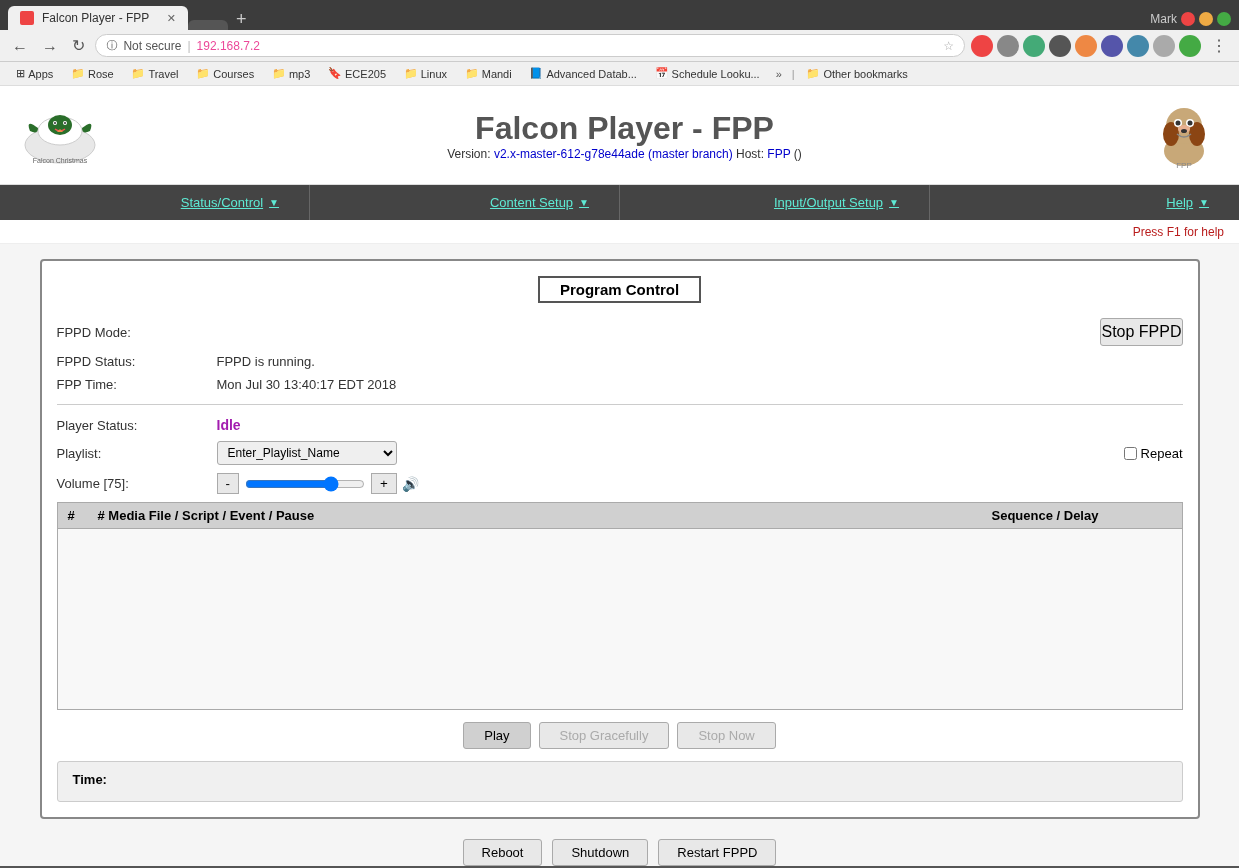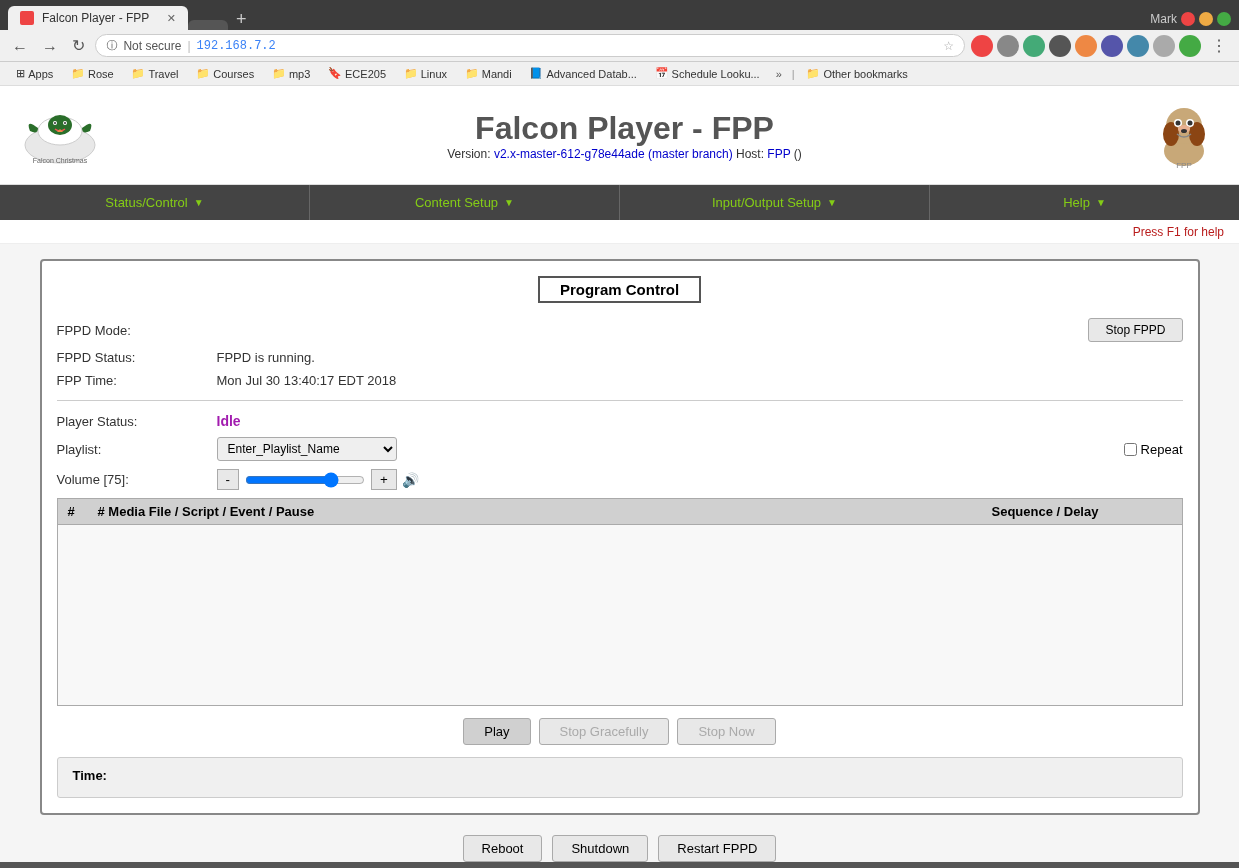--- a/index.html
+++ b/index.html
@@ -12,21 +12,21 @@
     .tab-icon { width: 14px; height: 14px; background: #e44; border-radius: 50%; display: inline-block; }
     .tab-close { margin-left: auto; cursor: pointer; color: #666; font-size: 11px; }
     .tab-new { background: none; border: none; color: #ccc; font-size: 18px; padding: 0 8px; cursor: pointer; }
     .tab-placeholder { background: #555; border-radius: 6px 6px 0 0; padding: 5px 20px; color: #ccc; font-size: 12px; }
 
     .nav-bar { background: #f0f0f0; display: flex; align-items: center; padding: 4px 8px; gap: 6px; border-bottom: 1px solid #ccc; }
     .nav-btn { background: none; border: none; font-size: 16px; cursor: pointer; color: #555; padding: 2px 4px; }
     .nav-btn:disabled { color: #bbb; }
     .address-bar { flex: 1; display: flex; align-items: center; background: white; border: 1px solid #ccc; border-radius: 20px; padding: 3px 10px; gap: 6px; font-size: 12px; }
     .lock-icon { color: #555; font-size: 11px; }
-    .address-text { flex: 1; color: #3b82f6; font-family: Liberation Mono, monospace; }
+    .address-text { flex: 1; color: #ec4899; }
     .star-icon { color: #aaa; }
     .nav-icons { display: flex; gap: 4px; }
     .nav-menu { font-size: 16px; color: #555; cursor: pointer; padding: 0 4px; }
 
     .bookmarks-bar { background: #f0f0f0; border-bottom: 1px solid #ddd; padding: 3px 8px; display: flex; align-items: center; gap: 2px; font-size: 11px; }
     .bookmark-item { display: flex; align-items: center; gap: 3px; padding: 2px 8px; cursor: pointer; border-radius: 3px; color: #333; white-space: nowrap; }
     .bookmark-more { color: #555; cursor: pointer; padding: 2px 6px; }
     .bookmark-separator { color: #999; padding: 0 2px; }
 
     
@@ -35,36 +35,36 @@
     
     .fpp-header { background: white; display: flex; align-items: center; justify-content: space-between; padding: 10px 20px; border-bottom: 1px solid #ddd; }
     .fpp-logo { display: flex; align-items: center; }
     .fpp-title-area { text-align: center; flex: 1; }
     .fpp-title { font-size: 32px; color: #555; font-weight: bold; }
     .fpp-version { font-size: 12px; color: #333; }
     .fpp-version a { color: #00c; text-decoration: none; }
 
     
     .nav-menu-bar { background: #444; display: flex; align-items: stretch; }
-    .nav-menu-item { color: #84cc16; padding: 10px 30px; cursor: pointer; display: flex; align-items: center; gap: 6px; position: relative; flex: 1; justify-content: center; }
+    .nav-menu-item { color: #5eead4; padding: 10px 30px; cursor: pointer; display: flex; align-items: center; gap: 6px; position: relative; flex: 1; justify-content: flex-end; text-decoration: underline; }
     .nav-menu-item .dropdown-arrow { font-size: 10px; }
     .nav-menu-separator { width: 1px; background: #666; }
 
     
     .help-bar { text-align: right; padding: 4px 15px; background: white; border-bottom: 1px solid #eee; }
     .help-bar a { color: #b91c1c; font-size: 12px; text-decoration: none; }
 
     
     .program-control { margin: 15px auto; max-width: 1160px; border: 2px solid #888; border-radius: 4px; background: white; padding: 15px; }
     .program-control-title { text-align: center; font-weight: bold; font-size: 15px; border: 2px solid #555; display: inline-block; padding: 3px 20px; margin: 0 auto 15px; display: block; width: fit-content; margin: 0 auto 15px; }
 
     .form-row { display: flex; align-items: center; margin-bottom: 8px; }
     .form-label { width: 160px; font-weight: normal; color: #333; }
     .form-value { flex: 1; color: #333; }
-    .stop-fppd-btn { margin-left: auto; padding: 4px 16px; background: #e8e8e8; border: 1px solid #aaa; border-radius: 3px; cursor: pointer; font-size: 12px; }
+    .stop-fppd-btn { margin-left: auto; padding: 4px 0; background: #e8e8e8; border: 1px solid #aaa; border-radius: 3px; cursor: pointer; font-size: 16px; }
 
     .player-status { color: #a21caf; font-weight: bold; font-size: 14px; }
 
     .playlist-select { padding: 3px 6px; border: 1px solid #aaa; border-radius: 3px; font-size: 12px; min-width: 180px; }
     .repeat-label { margin-left: auto; display: flex; align-items: center; gap: 4px; }
 
     .volume-row { display: flex; align-items: center; gap: 6px; }
     .vol-minus { padding: 2px 8px; background: #e8e8e8; border: 1px solid #aaa; cursor: pointer; }
     .vol-plus { padding: 2px 8px; background: #e8e8e8; border: 1px solid #aaa; cursor: pointer; }
     .vol-slider { width: 120px; }

